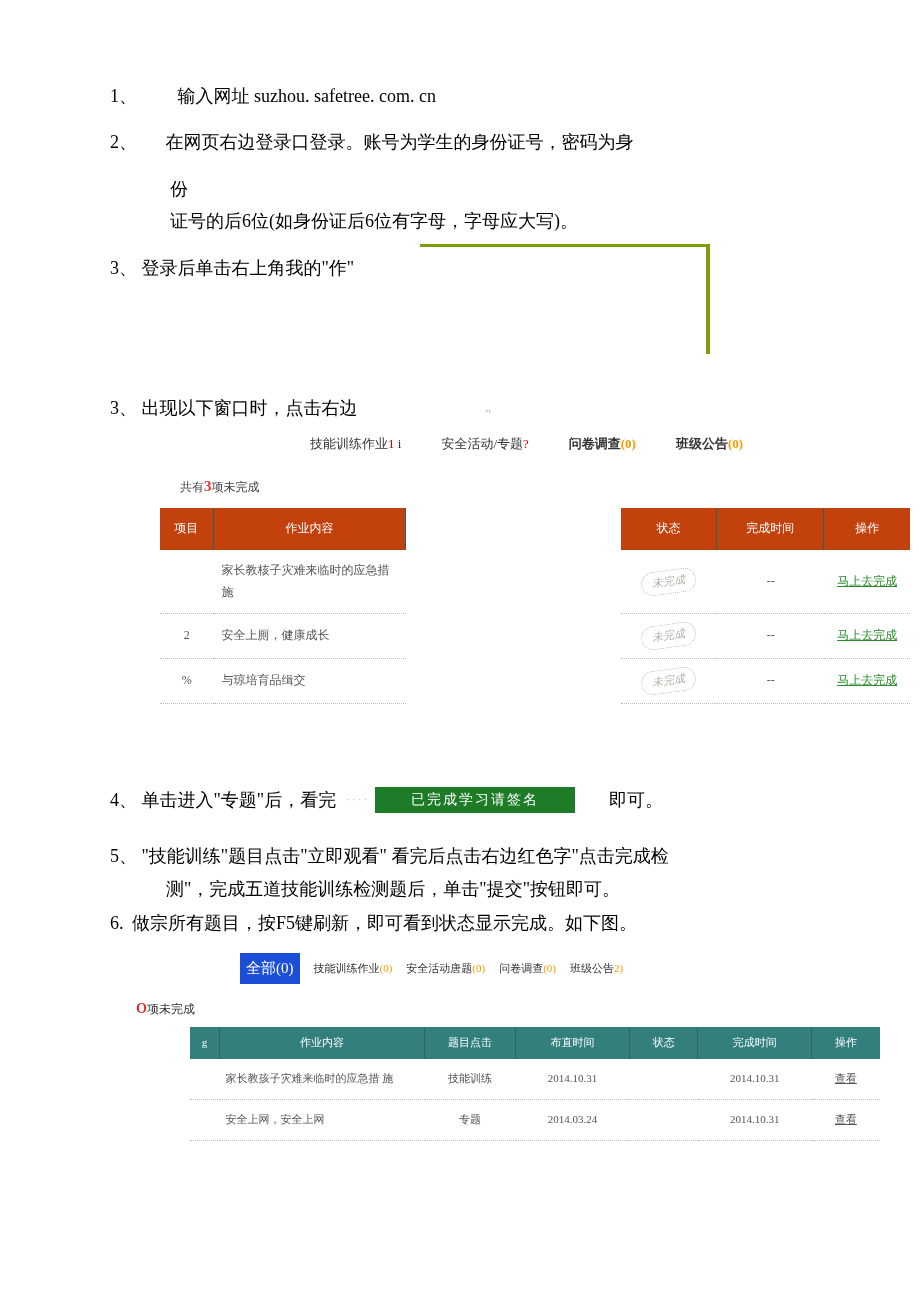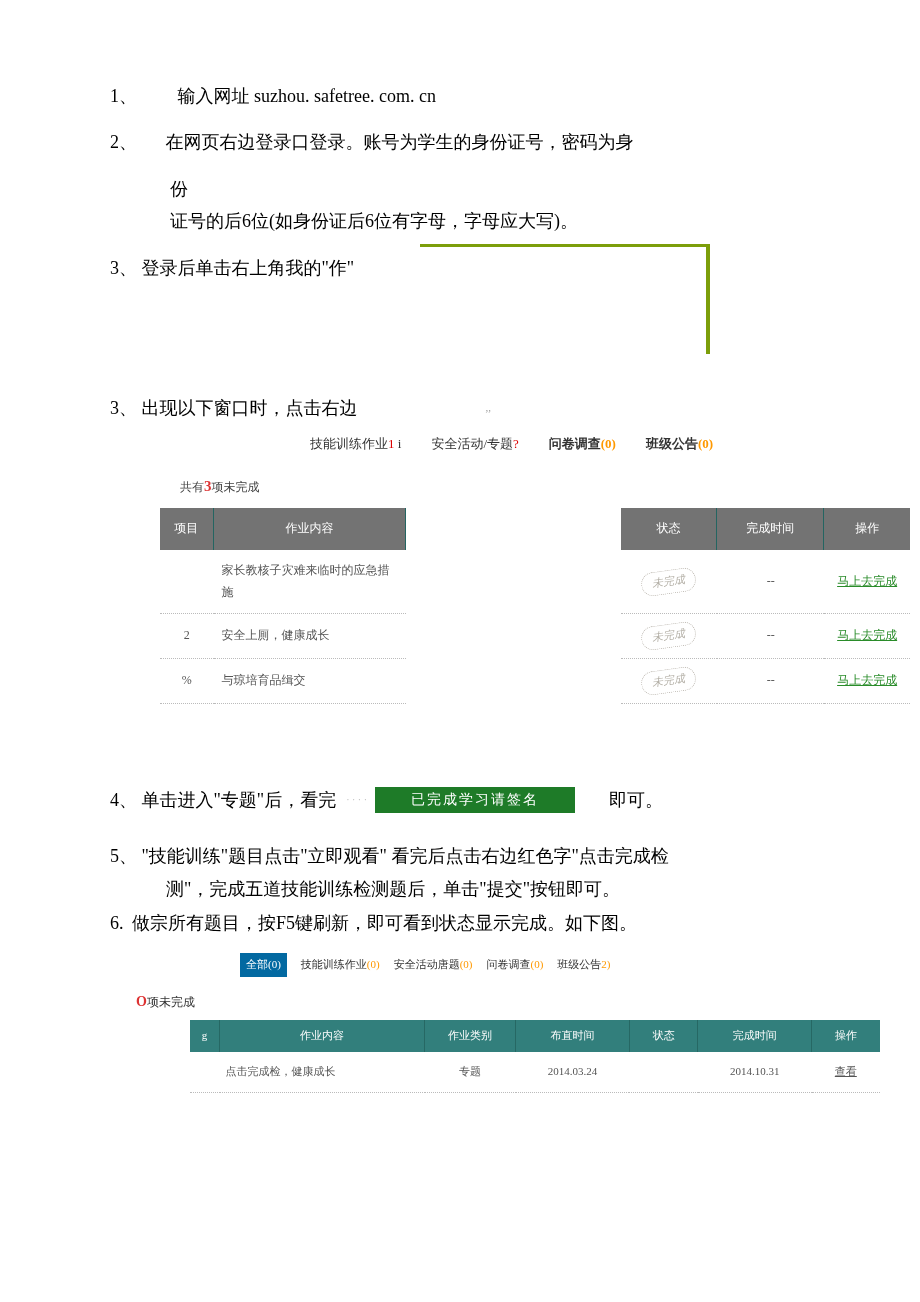--- a/index.html
+++ b/index.html
@@ -39,34 +39,34 @@
   .step3b-row { display: flex; align-items: center; margin-top: 30px; margin-bottom: 4px; }
   .step3b-row .txt { flex: 0 0 auto; }
   .tiny { font-size: 11px; color: #999; margin-left: 128px; }
 
   .tabbar {
     margin-left: 200px;
     margin-top: 8px;
     font-size: 13px;
     color: #333;
     display: flex;
-    gap: 30px;
+    gap: 40px;
   }
   .tabbar .tab { font-weight: normal; }
   .tabbar .tab .count-red { color: #d00; }
   .tabbar .tab .count-orange { color: #f90; }
   .tabbar .tab.bold { font-weight: bold; color: #333; }
 
   .incomplete-line { margin-left: 70px; font-size: 12px; color: #444; margin-top: 18px; margin-bottom: 8px; }
   .incomplete-line .red3 { color: #d33; font-size: 15px; font-weight: bold; }
 
   
   .tbl1 { margin-left: 50px; width: 750px; border-collapse: separate; border-spacing: 0; font-size: 12px; }
   .tbl1 thead th {
-    background: #737373;
+    background: #c2410c;
     color: #fff;
     font-weight: normal;
     padding: 10px 4px;
     border-right: 1px solid #246561;
     text-align: center;
   }
   .tbl1 thead th.gap { background: #fff; border: none; width: 200px; }
   .tbl1 thead th:first-child { width: 50px; }
   .tbl1 thead th.content { width: 180px; }
   .tbl1 thead th.status { width: 90px; }
@@ -116,24 +116,24 @@
   .tabbar2 {
     margin-left: 130px;
     margin-top: 4px;
     font-size: 11px;
     color: #333;
     display: flex;
     gap: 14px;
     align-items: center;
   }
   .tabbar2 .pill {
-    background: #0369a1;
+    background: #1d4ed8;
     color: #fff;
     padding: 2px 6px;
-    font-size: 11px;
+    font-size: 15px;
   }
   .tabbar2 .cnt0 { color: #f90; }
   .tabbar2 .cnt2 { color: #f90; }
 
   .incomplete2 { margin-left: 26px; font-size: 12px; color: #333; margin-top: 12px; margin-bottom: 6px; }
   .incomplete2 .zero { color: #d33; font-size: 14px; font-weight: bold; }
 
   .tbl2 { margin-left: 80px; width: 690px; border-collapse: collapse; font-size: 11px; }
   .tbl2 thead th {
     background: #327f7c;
@@ -281,31 +281,40 @@
 
 <div class="incomplete2">
   <span class="zero">O</span><span>项未完成</span>
 </div>
 
 <table class="tbl2">
   <thead>
     <tr>
       <th>g</th>
       <th class="content">作业内容</th>
-      <th class="type">作业类别</th>
+      <th class="type">题目点击</th>
       <th class="ptime">布直时间</th>
       <th class="status">状态</th>
       <th class="ctime">完成时间</th>
       <th class="action">操作</th>
     </tr>
   </thead>
   <tbody>
     <tr>
       <td></td>
-      <td class="content">点击完成检，健康成长</td>
+      <td class="content">家长教孩子灾难来临时的应急措 施</td>
+      <td>技能训练</td>
+      <td>2014.10.31</td>
+      <td></td>
+      <td>2014.10.31</td>
+      <td><span class="view-link">查看</span></td>
+    </tr>
+    <tr>
+      <td></td>
+      <td class="content">安全上网，安全上网</td>
       <td>专题</td>
       <td>2014.03.24</td>
       <td></td>
       <td>2014.10.31</td>
       <td><span class="view-link">查看</span></td>
     </tr>
   </tbody>
 </table>
 
 </body></html>

